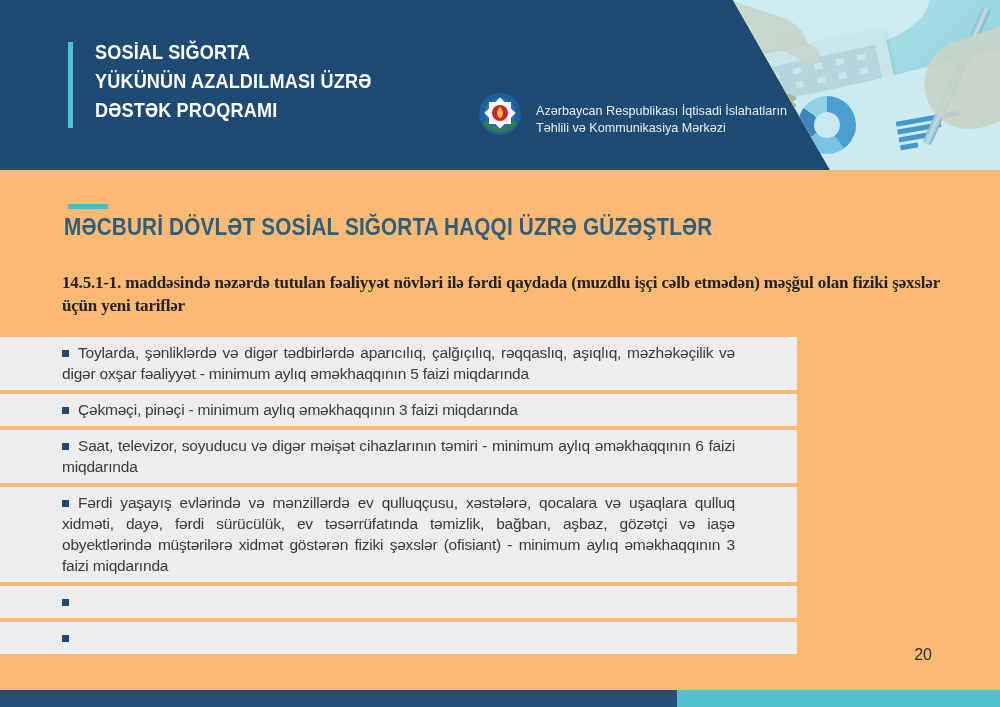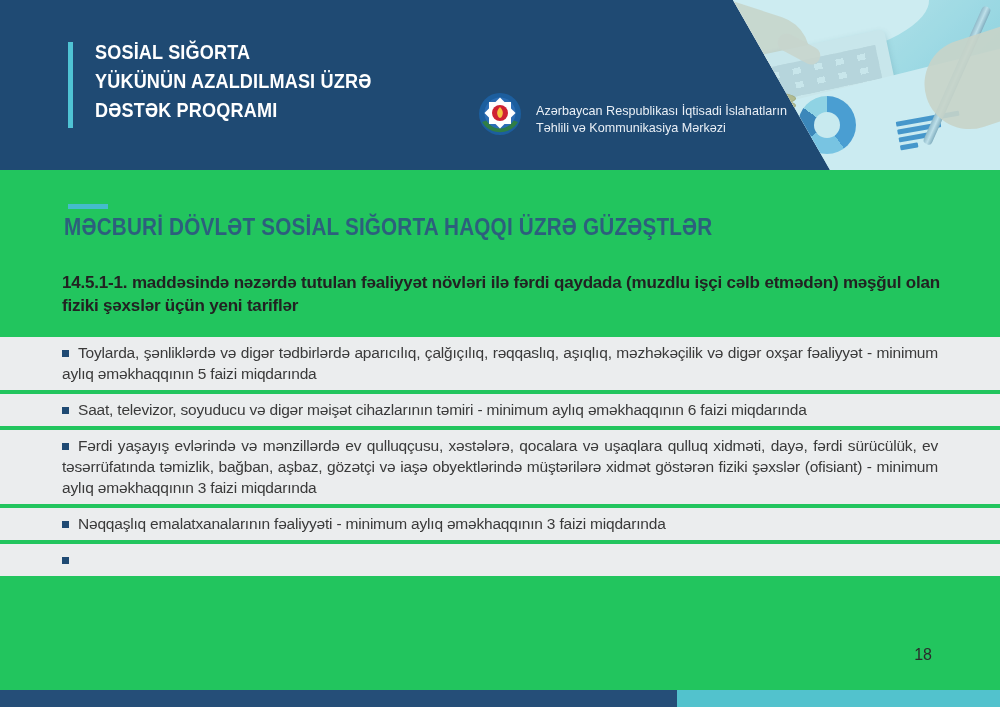--- a/index.html
+++ b/index.html
@@ -3,21 +3,21 @@
 <meta charset="utf-8">
 <style>
   * { margin: 0; padding: 0; box-sizing: border-box; }
   html, body { width: 1000px; height: 707px; }
   body {
     font-family: "Liberation Sans", sans-serif;
     background: #ffffff;
     position: relative;
     overflow: hidden;
   }
-  .page { position: absolute; inset: 0; width: 1000px; height: 707px; background: #22c55e; }
+  .page { position: absolute; inset: 0; width: 1000px; height: 707px; background: #fdba74; }
 
   
   .header {
     position: absolute; left: 0; top: 0; width: 1000px; height: 170px;
     background: #1f4a73;
     overflow: hidden;
   }
   .accent-vbar {
     position: absolute; left: 68px; top: 42px; width: 5px; height: 86px;
     background: #4fc3d4;
@@ -108,24 +108,24 @@
     background: #44bccd;
   }
   .section-title {
     position: absolute; left: 64px; top: 214px;
     color: #2d5f7d; font-size: 23px; font-weight: bold; letter-spacing: 0.2px;
     transform: scaleX(0.90); transform-origin: left top; white-space: nowrap;
   }
   .intro {
     position: absolute; left: 62px; top: 271px; width: 878px;
     color: #222222; font-size: 17px; font-weight: bold; line-height: 23px;
-    text-align: justify; letter-spacing: -0.2px;
-  }
-
-  .rows { position: absolute; left: 0; top: 337px; width: 1000px; }
+    text-align: justify; letter-spacing: -0.2px; font-family: Liberation Serif, serif;
+  }
+
+  .rows { position: absolute; left: 0; top: 337px; width: 797px; }
   .row {
     background: #ebedee; margin-bottom: 4px;
     padding: 5px 62px 6px 62px;
     color: #3a3a3a; font-size: 15.5px; line-height: 21px;
     text-align: justify; letter-spacing: -0.2px;
   }
   .row .bullet {
     display: inline-block; width: 7px; height: 7px; background: #1f4a73;
     margin-right: 9px; vertical-align: 1px;
   }
@@ -208,38 +208,41 @@
 
   <p class="intro">14.5.1-1. maddəsində nəzərdə tutulan fəaliyyət növləri ilə fərdi qaydada (muzdlu işçi cəlb etmədən) məşğul olan fiziki şəxslər üçün yeni tariflər</p>
 
   <div class="rows">
 
       <div class="row">
         <span class="bullet"></span><span>Toylarda, şənliklərdə və digər tədbirlərdə aparıcılıq, çalğıçılıq, rəqqaslıq, aşıqlıq, məzhəkəçilik və digər oxşar fəaliyyət - minimum aylıq əməkhaqqının 5 faizi miqdarında</span>
       </div>
 
 
+      <div class="row">
+        <span class="bullet"></span><span>Çəkməçi, pinəçi - minimum aylıq əməkhaqqının 3 faizi miqdarında</span>
+      </div>
 
       <div class="row">
         <span class="bullet"></span><span>Saat, televizor, soyuducu və digər məişət cihazlarının təmiri - minimum aylıq əməkhaqqının 6 faizi miqdarında</span>
       </div>
 
       <div class="row">
         <span class="bullet"></span><span>Fərdi yaşayış evlərində və mənzillərdə ev qulluqçusu, xəstələrə, qocalara və uşaqlara qulluq xidməti, dayə, fərdi sürücülük, ev təsərrüfatında təmizlik, bağban, aşbaz, gözətçi və iaşə obyektlərində müştərilərə xidmət göstərən fiziki şəxslər (ofisiant) - minimum aylıq əməkhaqqının 3 faizi miqdarında</span>
       </div>
 
       <div class="row">
-        <span class="bullet"></span><span>Nəqqaşlıq emalatxanalarının fəaliyyəti - minimum aylıq əməkhaqqının 3 faizi miqdarında</span>
-      </div>
-
-      <div class="row">
         <span class="bullet"></span>
       </div>
-    </div>
-
-  <div class="page-number">18</div>
+
+      <div class="row">
+        <span class="bullet"></span>
+      </div>
+    </div>
+
+  <div class="page-number">20</div>
 
   <div class="footer-band">
     <div class="footer-navy"></div>
     <div class="footer-teal"></div>
   </div>
 
 </div>
 
 </body></html>

